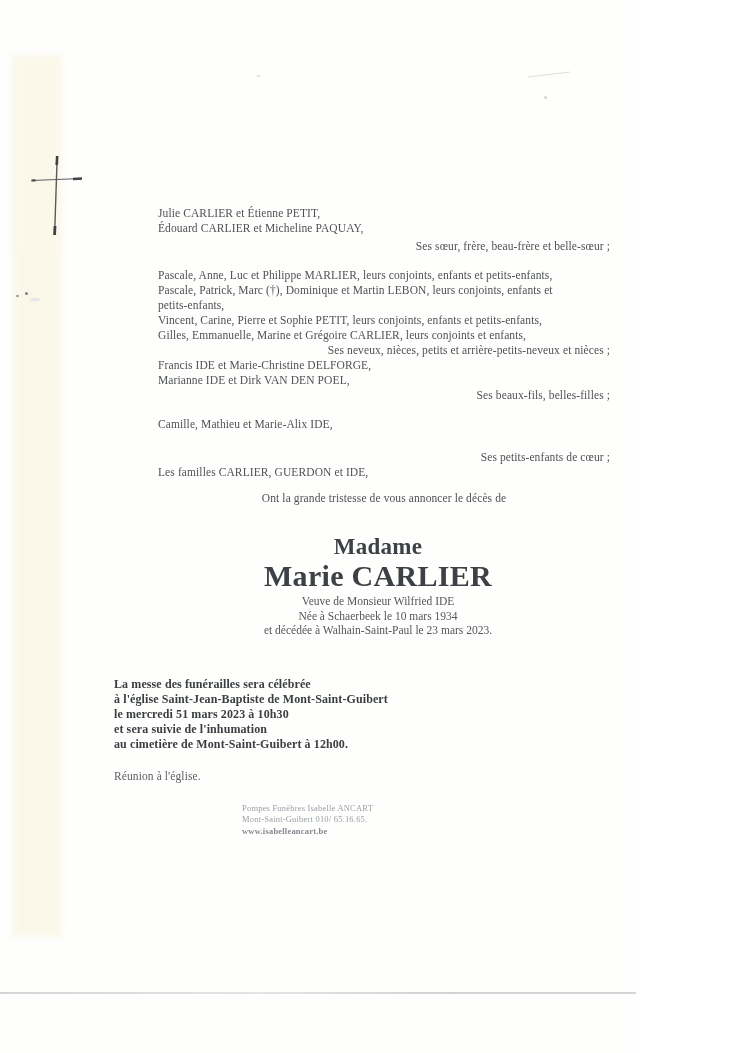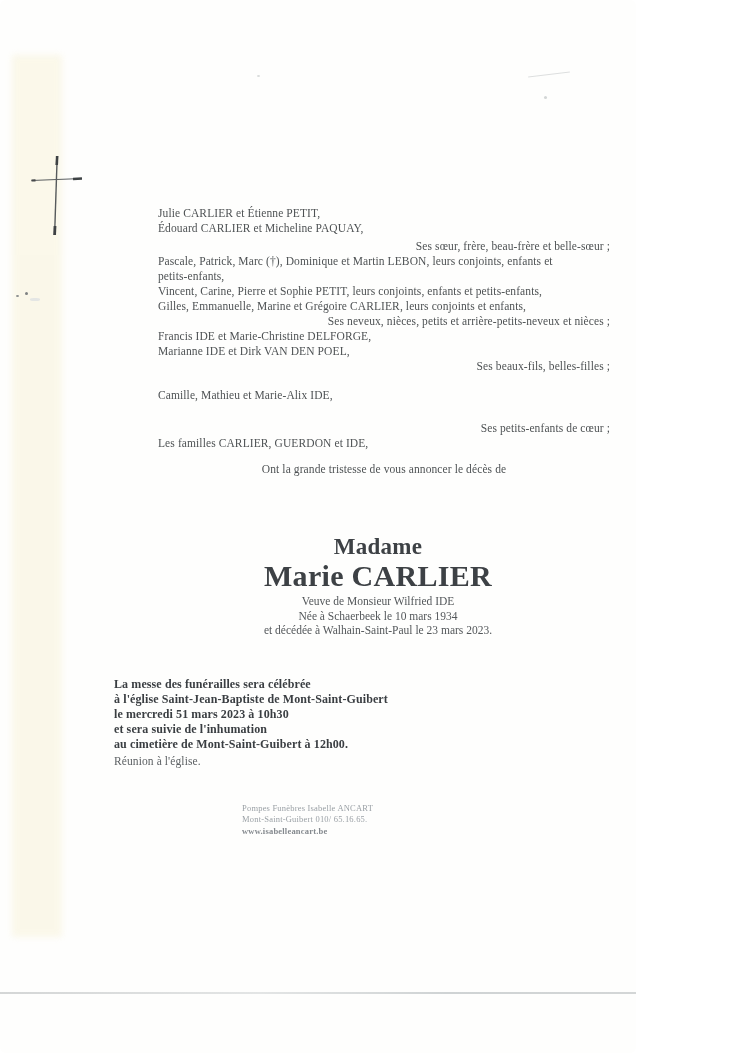--- a/index.html
+++ b/index.html
@@ -91,21 +91,21 @@
     left: 114px; top: 677px;
     width: 528px;
     text-align: left;
     font-size: 12px;
     font-weight: bold;
     line-height: 15px;
     color: #3a3e42;
     letter-spacing: 0.1px;
   }
   .meeting {
-    margin-top: 2px;
+    margin-top: 17px;
     font-weight: normal;
     font-size: 11.5px;
     color: #5d6164;
   }
   
   .funeral-home {
     position: absolute;
     right: 134px; top: 803px;
     width: 260px;
     text-align: left;
@@ -142,20 +142,21 @@
       <line x1="31.5" y1="180.5" x2="35.5" y2="180.3" stroke="#46494b" stroke-width="2.2"></line>
       <line x1="73.0" y1="179.0" x2="82.0" y2="178.5" stroke="#3e4244" stroke-width="2.6"></line>
     </svg>
   </div>
 
   <div class="relatives">
     <div class="L">Julie CARLIER et Étienne PETIT,</div>
     <div class="L">Édouard CARLIER et Micheline PAQUAY,</div>
     <div class="R gap-sm">Ses sœur, frère, beau-frère et belle-sœur ;</div>
 
+    <div class="L gap-md">Pascale, Anne, Luc et Philippe MARLIER, leurs conjoints, enfants et petits-enfants,</div>
     <div class="L">Pascale, Patrick, Marc (†), Dominique et Martin LEBON, leurs conjoints, enfants et</div>
     <div class="L">petits-enfants,</div>
     <div class="L">Vincent, Carine, Pierre et Sophie PETIT, leurs conjoints, enfants et petits-enfants,</div>
     <div class="L">Gilles, Emmanuelle, Marine et Grégoire CARLIER, leurs conjoints et enfants,</div>
     <div class="R">Ses neveux, nièces, petits et arrière-petits-neveux et nièces ;</div>
 
     <div class="L">Francis IDE et Marie-Christine DELFORGE,</div>
     <div class="L">Marianne IDE et Dirk VAN DEN POEL,</div>
     <div class="R">Ses beaux-fils, belles-filles ;</div>
 

